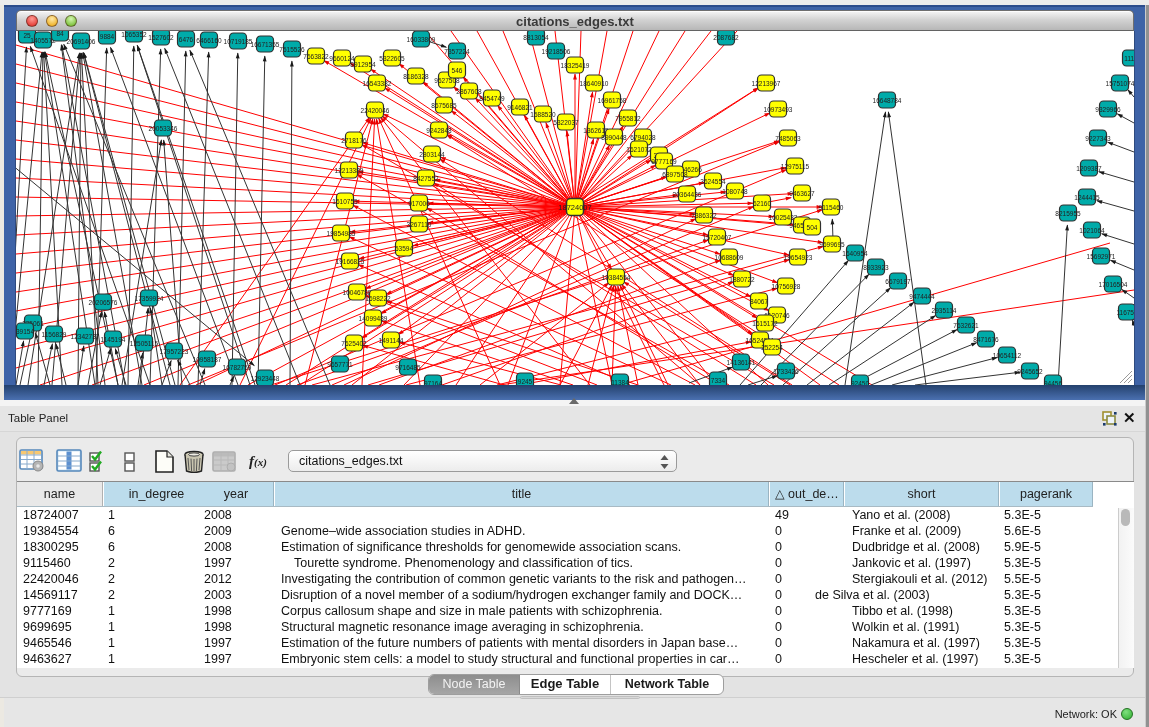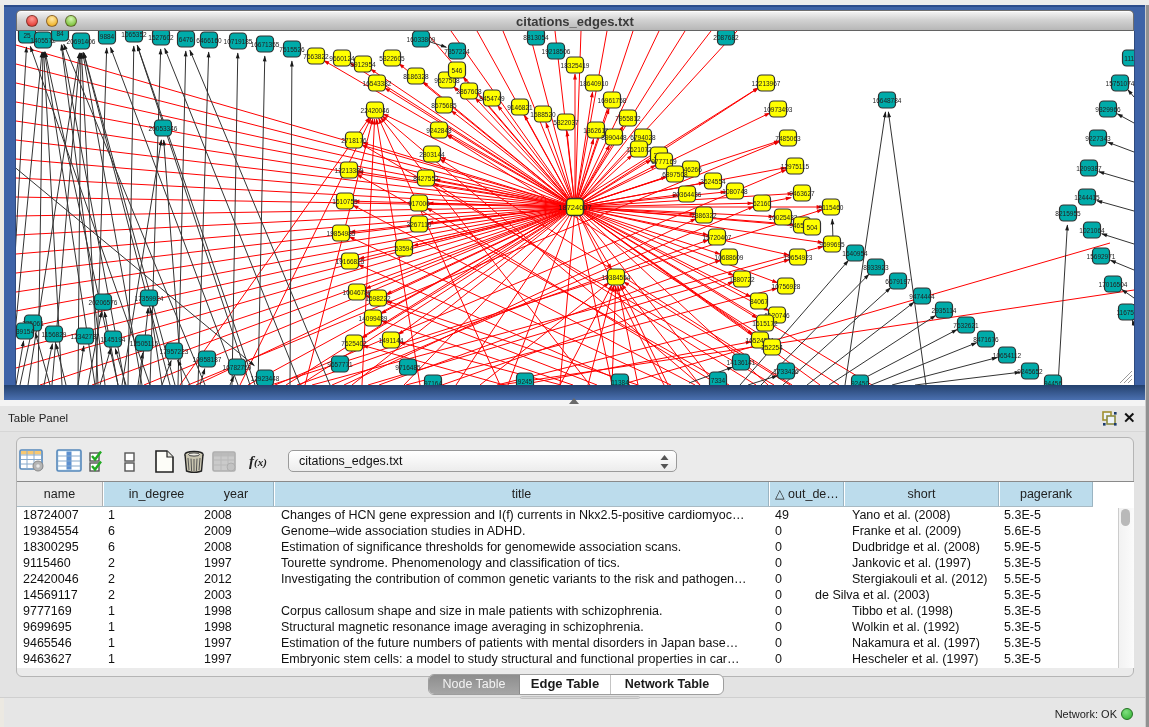--- a/index.html
+++ b/index.html
@@ -631,21 +631,20 @@
 <div class="hcell" style="left:199px;width:75px">year</div>
 <div class="hcell" style="left:275px;width:494px">title</div>
 <div class="hcell" style="left:770px;width:74px;text-align:left;padding-left:5px">△ out_de…</div>
 <div class="hcell" style="left:845px;width:154px">short</div>
 <div class="hcell" style="left:1000px;width:93px">pagerank</div>
 <div class="abs" style="left:17px;top:506px;width:1076px;height:1px;background:#a8bac4"></div>
 <div class="row" style="top:507px">
     <span style="left:23px">18724007</span>
     <span style="left:108px">1</span>
     <span style="left:204px">2008</span>
-    <span style="left:281px">Changes of HCN gene expression and I(f) currents in Nkx2.5-positive cardiomyoc…</span>
     <span style="left:775px">49</span>
     <span style="left:852px">Yano et al. (2008)</span>
     <span style="left:1004px">5.3E-5</span>
   </div>
 <div class="row" style="top:523px">
     <span style="left:23px">19384554</span>
     <span style="left:108px">6</span>
     <span style="left:204px">2009</span>
     <span style="left:281px">Genome–wide association studies in ADHD.</span>
     <span style="left:775px">0</span>
@@ -658,58 +657,59 @@
     <span style="left:204px">2008</span>
     <span style="left:281px">Estimation of significance thresholds for genomewide association scans.</span>
     <span style="left:775px">0</span>
     <span style="left:852px">Dudbridge et al. (2008)</span>
     <span style="left:1004px">5.9E-5</span>
   </div>
 <div class="row" style="top:555px">
     <span style="left:23px">9115460</span>
     <span style="left:108px">2</span>
     <span style="left:204px">1997</span>
-    <span style="left:281px">Tourette syndrome. Phenomenology and classification of tics.</span>
+    <span style="left:294px">Tourette syndrome. Phenomenology and classification of tics.</span>
     <span style="left:775px">0</span>
     <span style="left:852px">Jankovic et al. (1997)</span>
     <span style="left:1004px">5.3E-5</span>
   </div>
 <div class="row" style="top:571px">
     <span style="left:23px">22420046</span>
     <span style="left:108px">2</span>
     <span style="left:204px">2012</span>
     <span style="left:281px">Investigating the contribution of common genetic variants to the risk and pathogen…</span>
     <span style="left:775px">0</span>
     <span style="left:852px">Stergiakouli et al. (2012)</span>
     <span style="left:1004px">5.5E-5</span>
   </div>
 <div class="row" style="top:587px">
     <span style="left:23px">14569117</span>
     <span style="left:108px">2</span>
     <span style="left:204px">2003</span>
+    <span style="left:281px">Disruption of a novel member of a sodium/hydrogen exchanger family and DOCK…</span>
     <span style="left:775px">0</span>
     <span style="left:815px">de Silva et al. (2003)</span>
     <span style="left:1004px">5.3E-5</span>
   </div>
 <div class="row" style="top:603px">
     <span style="left:23px">9777169</span>
     <span style="left:108px">1</span>
     <span style="left:204px">1998</span>
     <span style="left:281px">Corpus callosum shape and size in male patients with schizophrenia.</span>
     <span style="left:775px">0</span>
     <span style="left:852px">Tibbo et al. (1998)</span>
     <span style="left:1004px">5.3E-5</span>
   </div>
 <div class="row" style="top:619px">
     <span style="left:23px">9699695</span>
     <span style="left:108px">1</span>
     <span style="left:204px">1998</span>
     <span style="left:281px">Structural magnetic resonance image averaging in schizophrenia.</span>
     <span style="left:775px">0</span>
-    <span style="left:852px">Wolkin et al. (1992)</span>
+    <span style="left:852px">Wolkin et al. (1991)</span>
     <span style="left:1004px">5.3E-5</span>
   </div>
 <div class="row" style="top:635px">
     <span style="left:23px">9465546</span>
     <span style="left:108px">1</span>
     <span style="left:204px">1997</span>
     <span style="left:281px">Estimation of the future numbers of patients with mental disorders in Japan base…</span>
     <span style="left:775px">0</span>
     <span style="left:852px">Nakamura et al. (1997)</span>
     <span style="left:1004px">5.3E-5</span>

